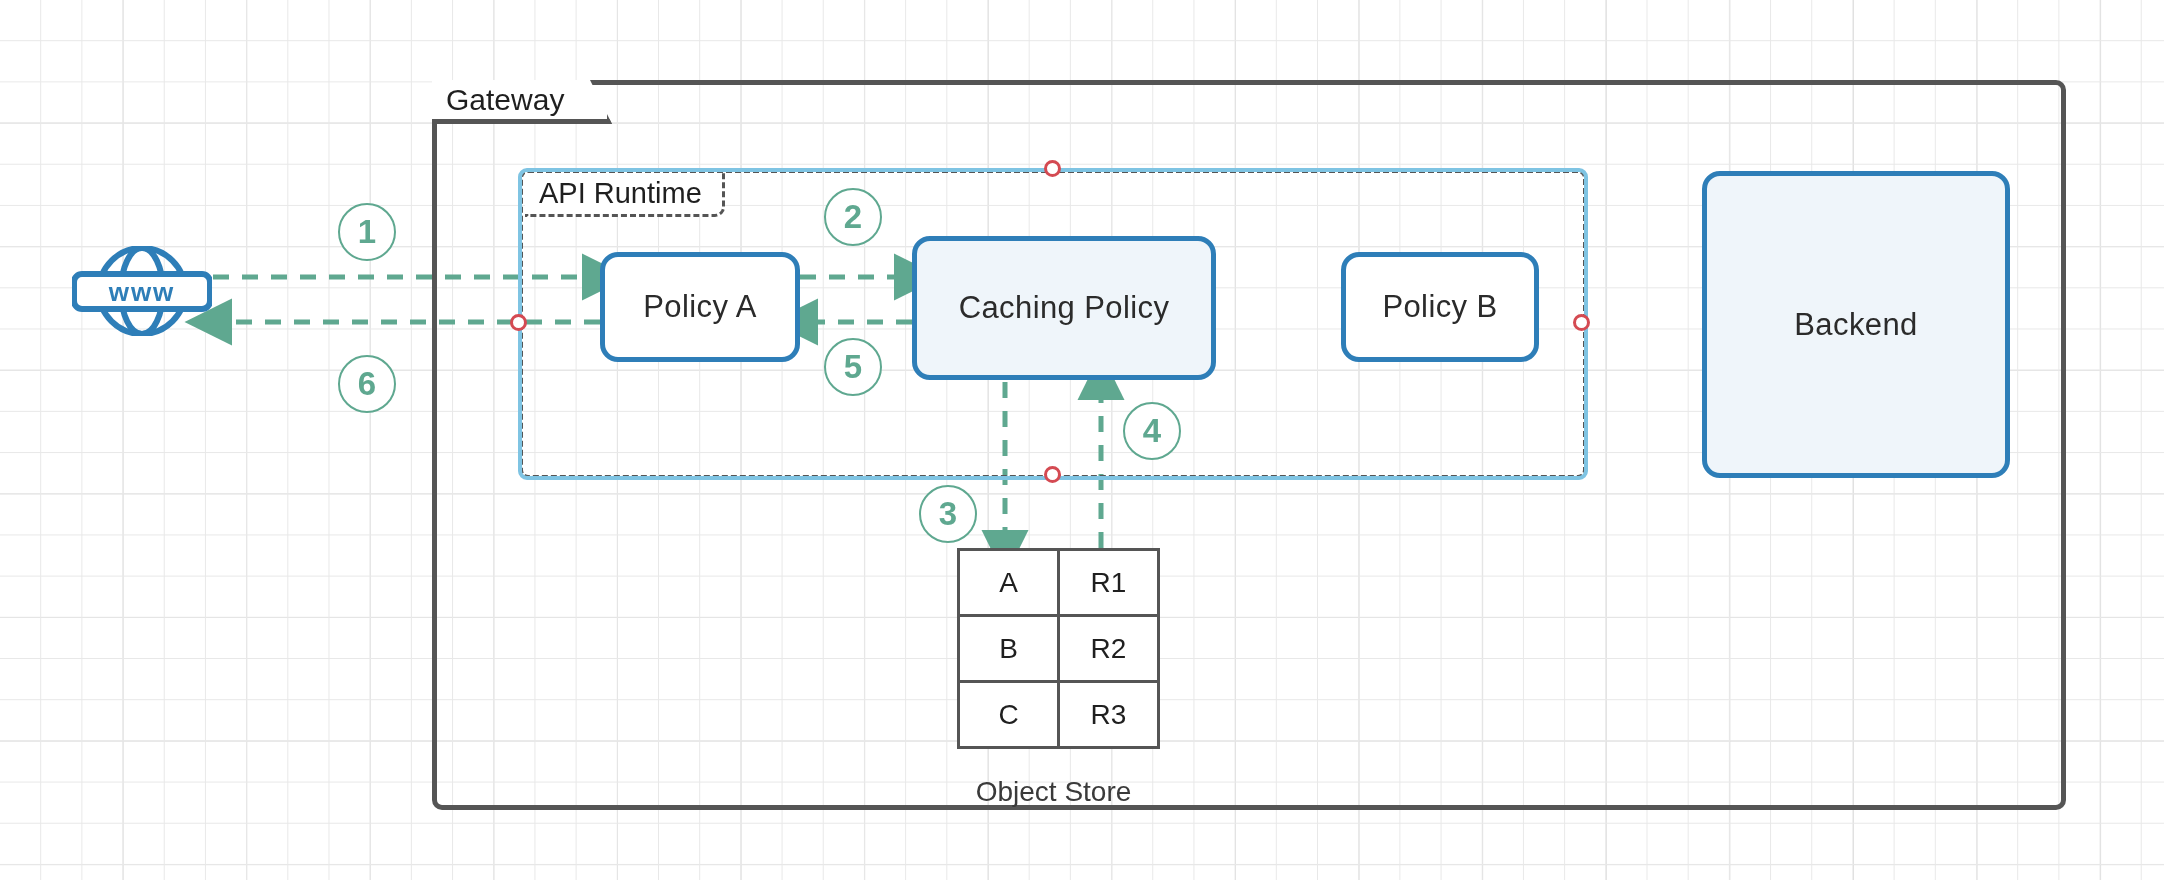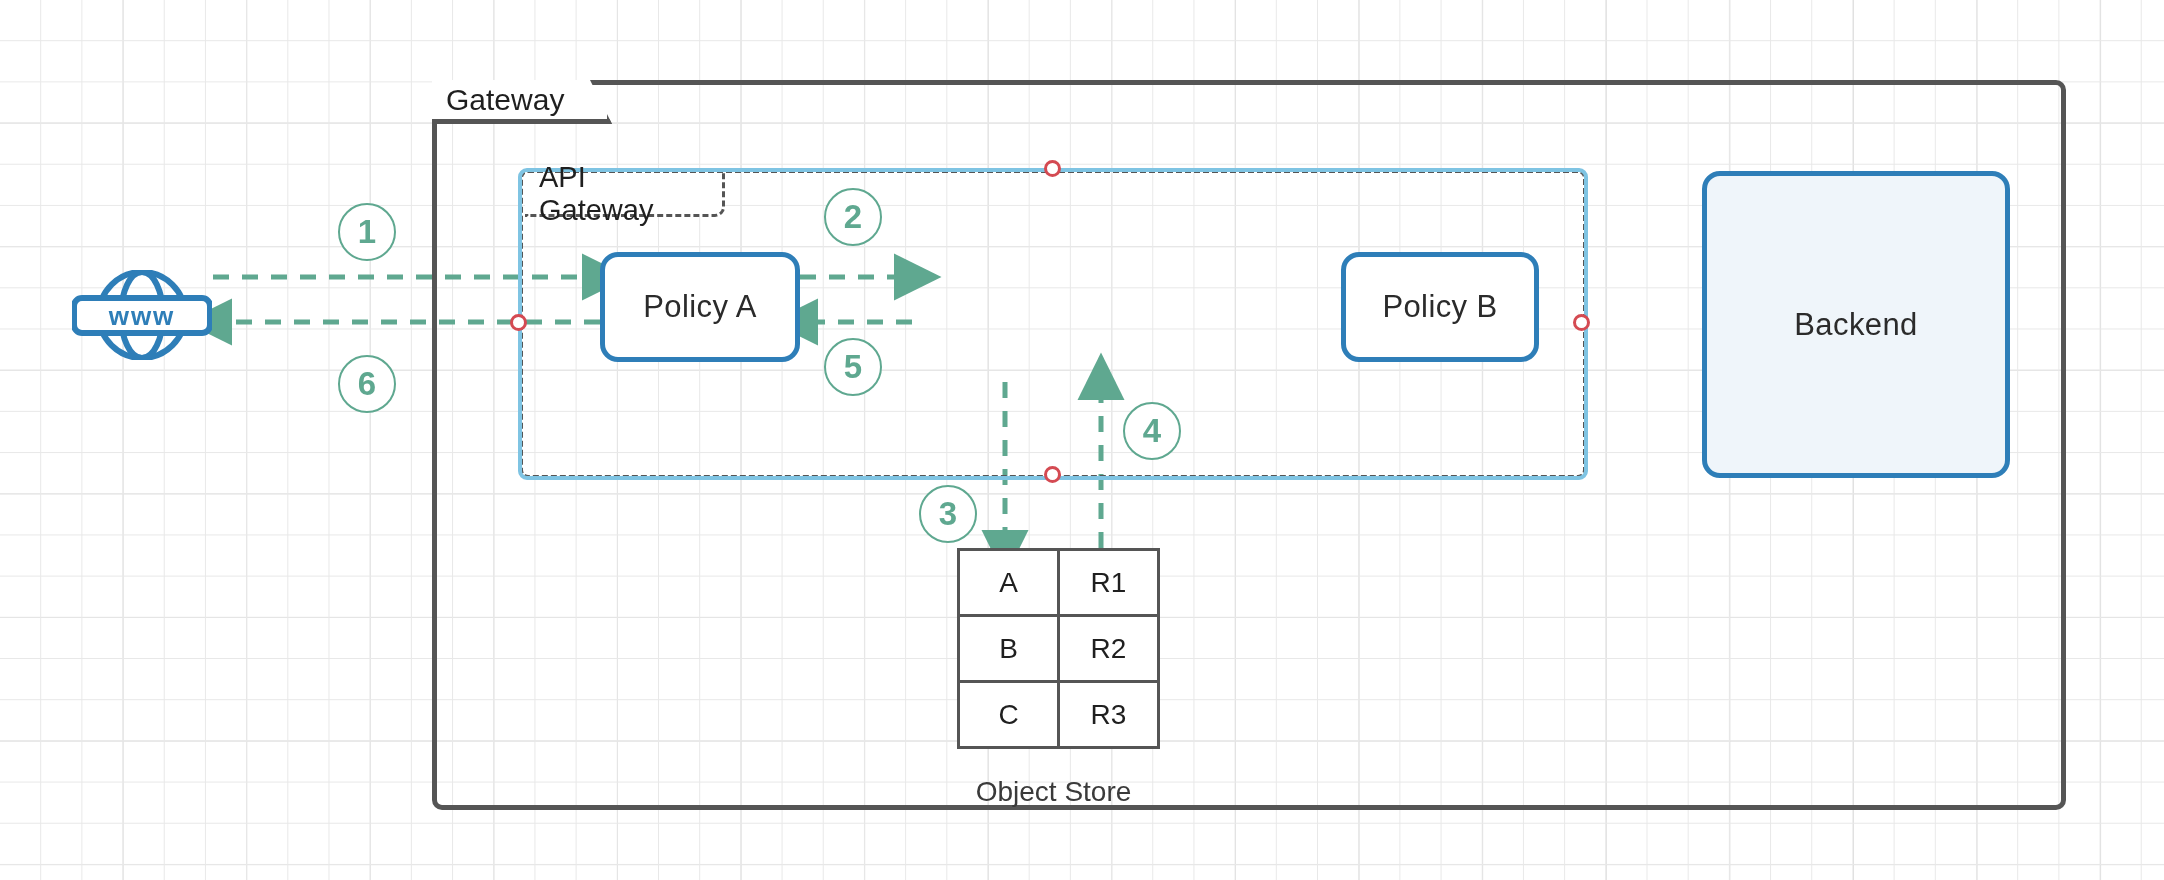--- a/index.html
+++ b/index.html
@@ -124,21 +124,21 @@
     text-align:center;vertical-align:middle;
     font-size:28px;color:#1f1f1f;
     font-family:"Liberation Sans", sans-serif;
   }
   #objstore-label{
     position:absolute;left:957px;top:735px;width:193px;
     text-align:center;font-size:28px;color:#3a3a3a;margin-top:41px;
   }
 
   
-  #globe{position:absolute;left:72px;top:246px;width:140px;height:90px;margin-top:24px;}
+  #globe{position:absolute;left:72px;top:246px;width:140px;height:90px;}
 </style>
 </head>
 <body>
 
 <div id="canvas">
 
   <svg id="edges" viewBox="0 0 2164 880" xmlns="http://www.w3.org/2000/svg">
     <defs>
       <marker id="ah-r" markerWidth="11" markerHeight="11" refX="2" refY="5.5" orient="auto" markerUnits="strokeWidth">
         <path d="M0,0.8 L9.5,5.5 L0,10.2 z" fill="#5fa890"></path>
@@ -168,21 +168,21 @@
   </svg>
 
   <div id="runtime"></div>
   <div id="runtime-tab">
     <span>Gateway</span>
   </div>
 
   <div id="apigw"></div>
   <div id="apigw-sel"></div>
   <div id="apigw-tab">
-    <span>API Gateway</span>
+    <span>API Runtime</span>
   </div>
 
   <div class="handle" style="left:1044px;top:160px;"></div>
   <div class="handle" style="left:510px;top:314px;"></div>
   <div class="handle" style="left:1573px;top:314px;"></div>
   <div class="handle" style="left:1044px;top:466px;"></div>
 
   <div id="globe">
     <svg width="140" height="90" viewBox="0 0 140 90" xmlns="http://www.w3.org/2000/svg">
       <g fill="none" stroke="#2e7eb8" stroke-width="6">
@@ -192,20 +192,23 @@
       </g>
       <rect x="2" y="28" width="136" height="35" rx="8" ry="8" fill="#ffffff" stroke="#2e7eb8" stroke-width="6"></rect>
       <text x="70" y="55" text-anchor="middle" font-family="Liberation Sans, sans-serif" font-size="26" font-weight="bold" letter-spacing="2" fill="#2e7eb8">www</text>
     </svg>
   </div>
 
   <div class="node blue-box" id="policy-a" style="left:600px;top:252px;width:200px;height:110px;">
     <span>Policy A</span>
   </div>
 
+  <div class="node blue-box filled" id="caching-policy" style="left:912px;top:236px;width:304px;height:144px;">
+    <span>Caching Policy</span>
+  </div>
 
   <div class="node blue-box" id="policy-b" style="left:1341px;top:252px;width:198px;height:110px;">
     <span>Policy B</span>
   </div>
 
   <div class="node blue-box filled" id="backend" style="left:1702px;top:171px;width:308px;height:307px;">
     <span>Backend</span>
   </div>
 
   <table id="objstore">

